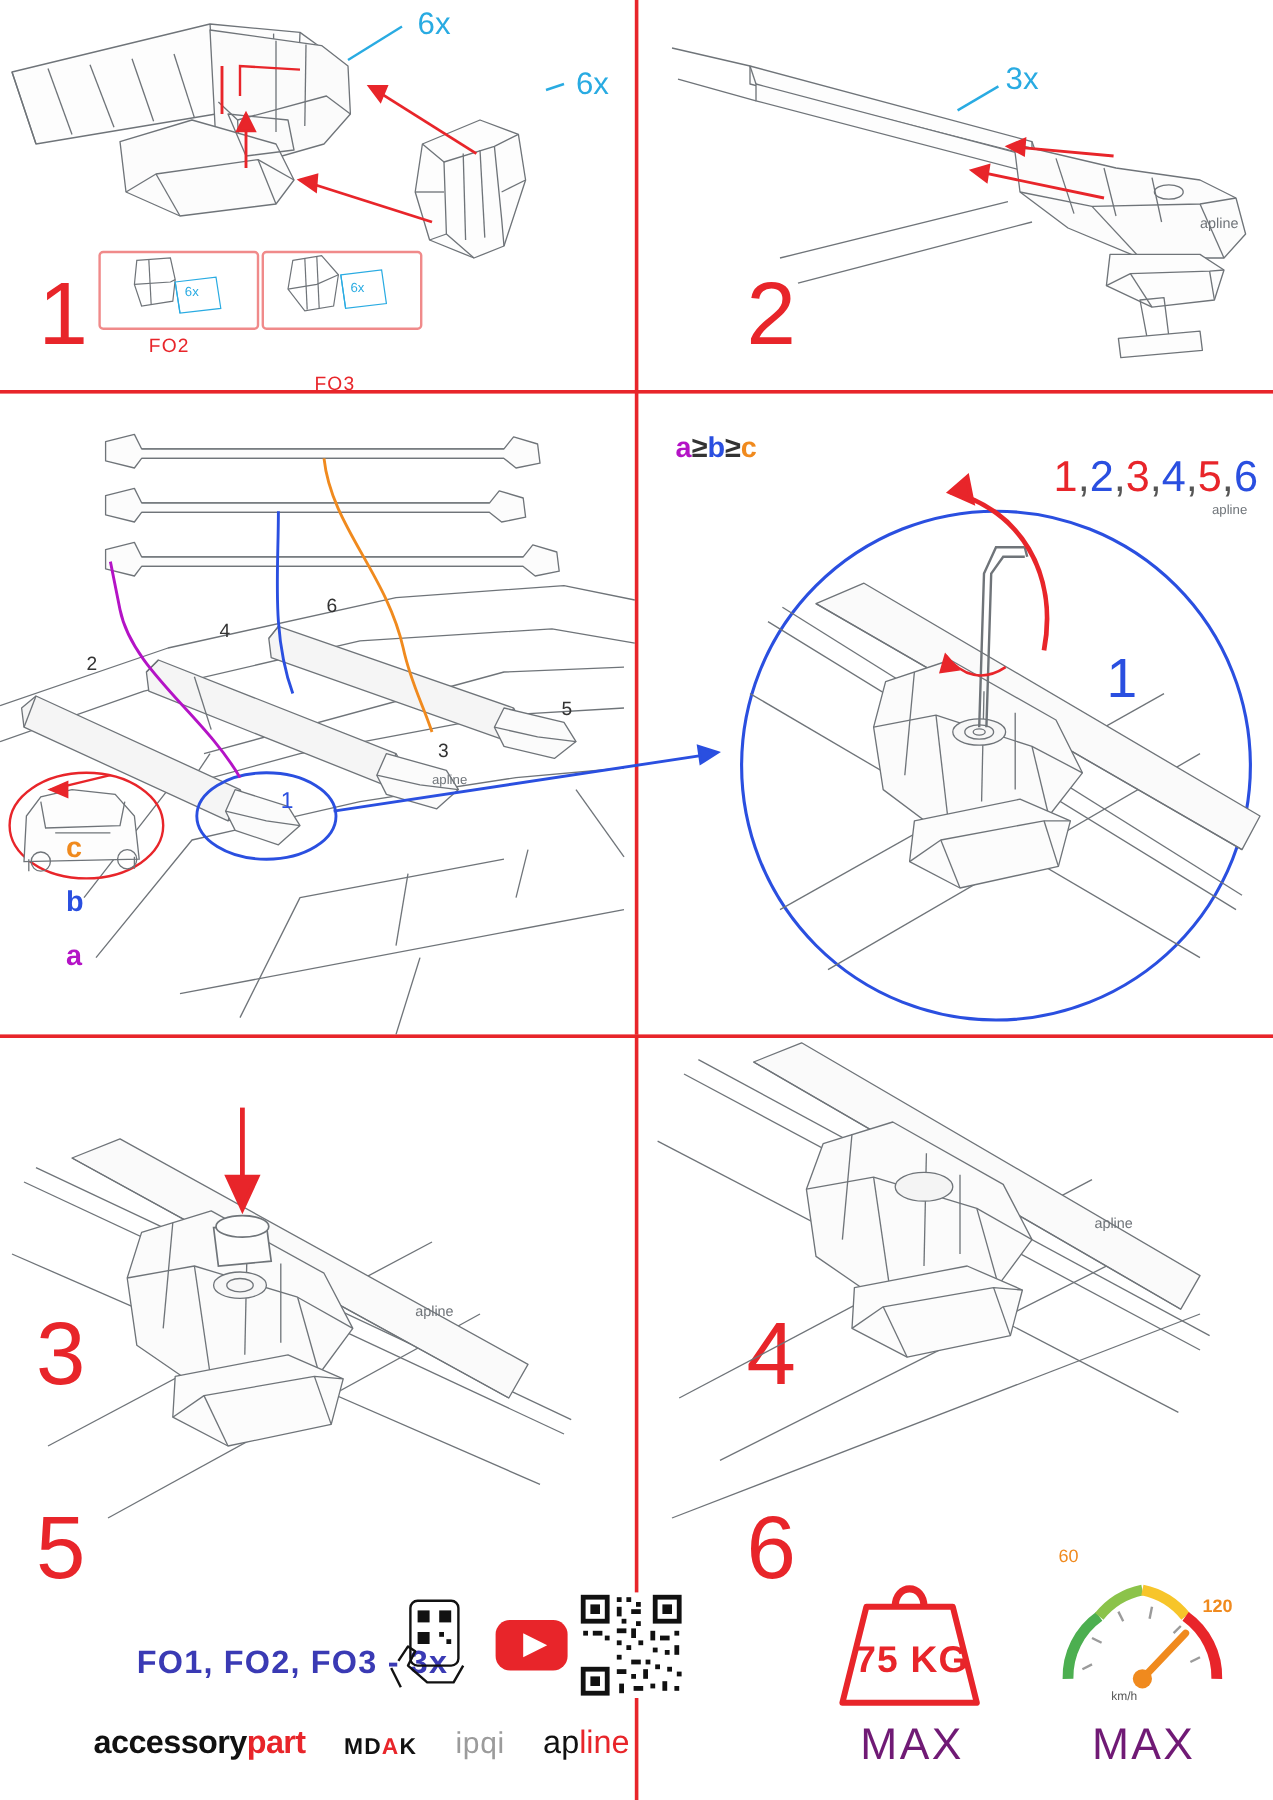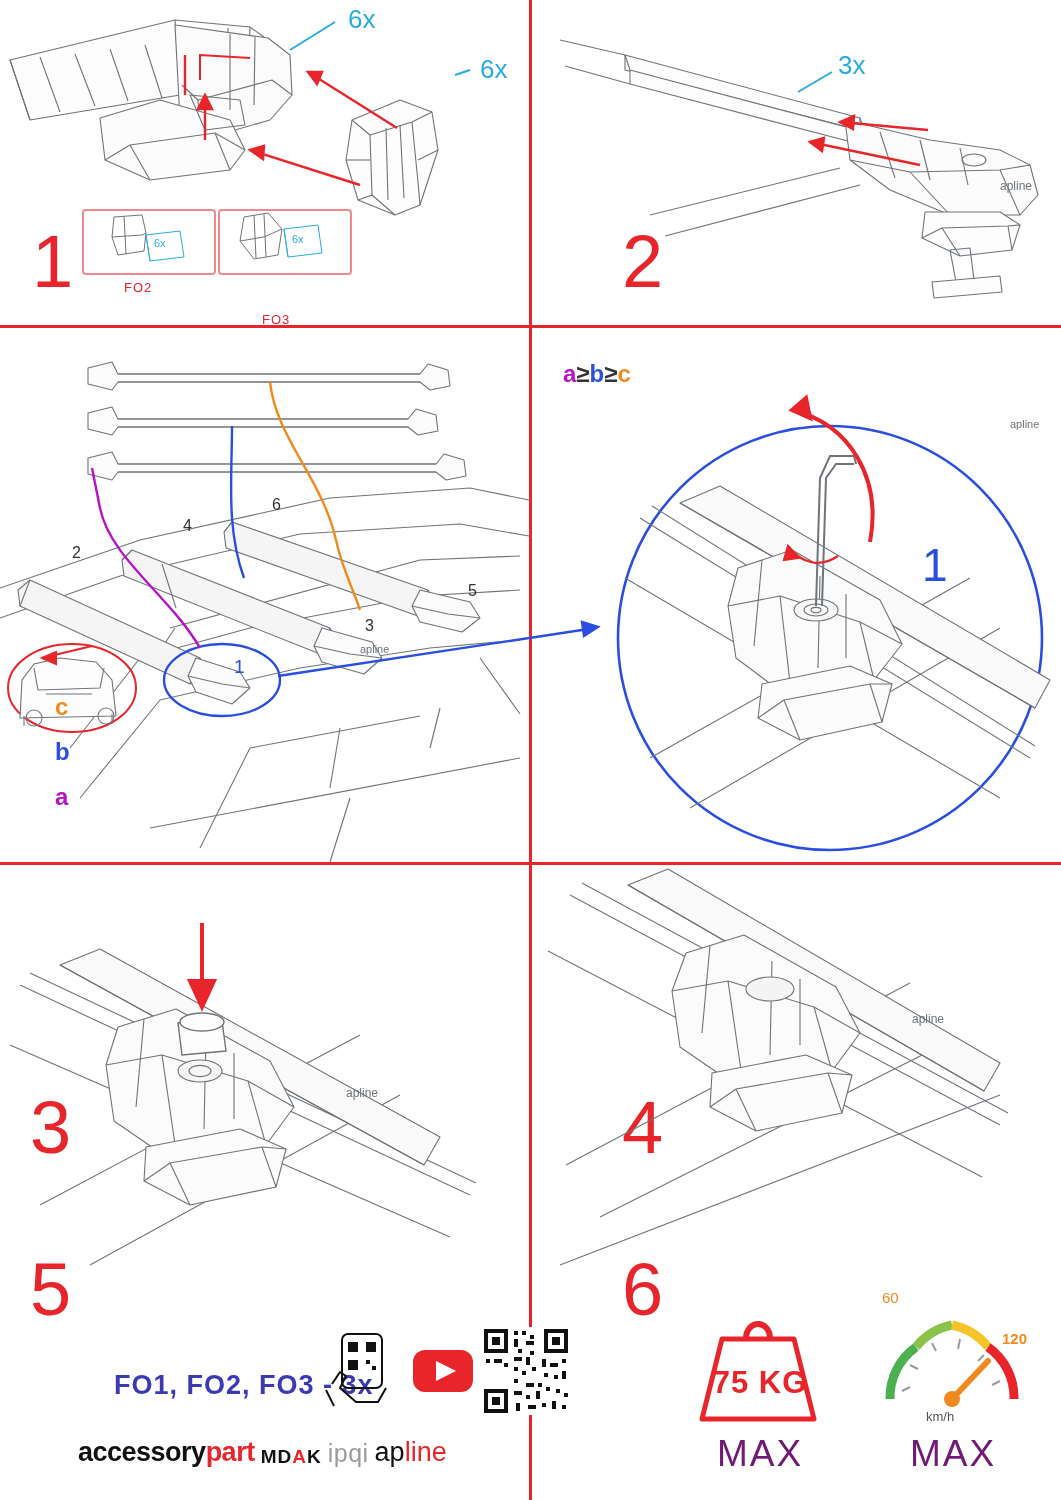--- a/index.html
+++ b/index.html
@@ -17,33 +17,33 @@
   .abc{position:absolute;font-size:24px;font-weight:bold;}
   .order{position:absolute;font-size:36px;font-weight:400;color:#555;}
   .order .n1{color:#e8252a;}
   .order .n2{color:#2a4fe0;}
   .order .n3{color:#e8252a;}
   .order .n4{color:#2a4fe0;}
   .order .n5{color:#e8252a;}
   .order .n6{color:#2a4fe0;}
   .bignum-blue{position:absolute;color:#2a4fe0;font-size:46px;font-weight:400;}
   .fo-box{position:absolute;border:2px solid #f08a8a;border-radius:4px;background:#fff;}
-  .fo-label{position:absolute;color:#e8252a;font-size:13px;font-family:"Liberation Sans",sans-serif;letter-spacing:1px;}
+  .fo-label{position:absolute;color:#e8252a;font-size:16px;font-family:"Liberation Sans",sans-serif;letter-spacing:1px;}
   .foot-codes{position:absolute;color:#3a3ab4;font-size:27px;font-weight:bold;letter-spacing:1px;margin-left:32px;}
-  .brandrow{position:absolute;display:flex;align-items:flex-end;gap:6px;}
+  .brandrow{position:absolute;display:flex;align-items:flex-end;gap:32px;}
   .brand-accessory{font-size:27px;font-weight:bold;color:#111;letter-spacing:-0.5px;}
   .brand-accessory span{color:#e8252a;}
   .brand-mdak{font-size:19px;font-weight:bold;color:#111;letter-spacing:1px;}
   .brand-mdak span{color:#e8252a;}
   .brand-ipqi{font-size:25px;color:#9b9b9b;letter-spacing:0.5px;}
   .brand-apline{font-size:27px;color:#111;letter-spacing:0px;}
   .brand-apline span{color:#e8252a;}
   .maxtext{position:absolute;font-size:37px;color:#701a75;letter-spacing:2px;}
   .kgtext{position:absolute;color:#e8252a;font-size:31px;font-weight:bold;letter-spacing:1px;}
-  .kmh{position:absolute;color:#555;font-size:13px;}
+  .kmh{position:absolute;color:#555;font-size:10px;}
   .spd-num{position:absolute;color:#f08a1e;font-size:15px;}
   .tiny{font-size:16px;fill:#555;font-family:"Liberation Sans",sans-serif;}
 </style>
 </head>
 <body>
 
 <div class="sheet">
 
   <div class="hr" style="top:325px;"></div>
   <div class="hr" style="top:862px;"></div>
@@ -339,20 +339,23 @@
       <g stroke="#e8252a" stroke-width="4" fill="#e8252a">
         <path d="M262,82 C320,96 352,150 340,214" fill="none"></path>
         <polygon points="262,82 276,70 280,90"></polygon>
       </g>
       <text x="480" y="100" style="fill:#6f7479;font-size:11px;font-family:'Liberation Sans',sans-serif;">apline</text>
     </svg>
     <div class="bignum-blue" style="left:392px;top:210px;">1</div>
     <div class="step-num" style="left:92px;top:763px;">4</div>
   </div>
 
+  <div class="order" style="left:878px;top:376px;">
+    <span class="n1">1</span><span style="color:#555;">,</span><span class="n2">2</span><span style="color:#555;">,</span><span class="n3">3</span><span style="color:#555;">,</span><span class="n4">4</span><span style="color:#555;">,</span><span class="n5">5</span><span style="color:#555;">,</span><span class="n6">6</span>
+  </div>
 
   <div class="panel" style="left:0px;top:865px;width:529px;height:635px;">
     <svg width="529" height="420" viewBox="0 0 529 420">
       <g fill="none" stroke="#6f7479" stroke-width="1.1" stroke-linejoin="round">
         <path d="M20,120 L470,330"></path>
         <path d="M30,108 L476,318"></path>
         <path d="M10,180 L450,372"></path>
         <path d="M40,340 L360,170"></path>
         <path d="M90,400 L400,230"></path>
 

